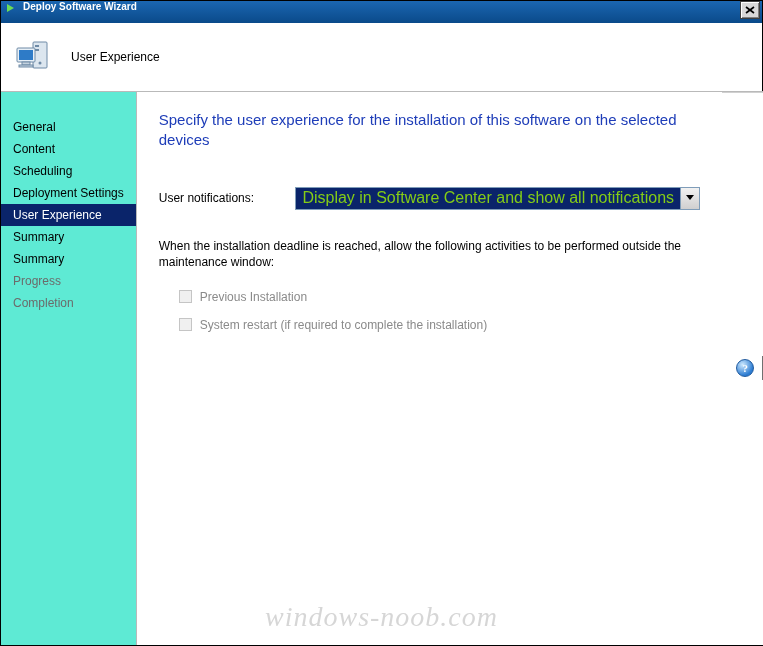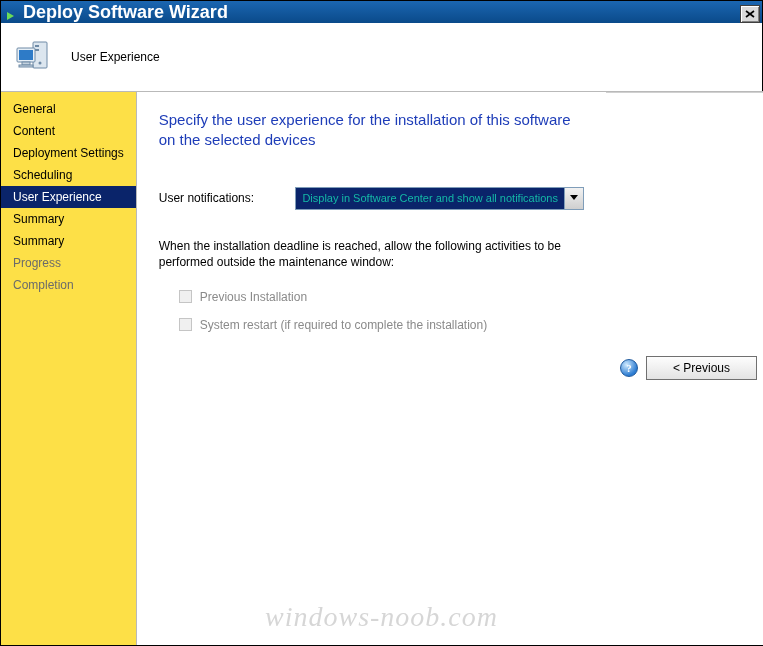--- a/index.html
+++ b/index.html
@@ -18,24 +18,24 @@
     display: flex;
     flex-direction: column;
     position: relative;
     background: #fff;
   }
   .titlebar {
     height: 22px;
     background: linear-gradient(#1b66b1, #0a4a8a);
     color: #fff;
     display: flex;
-    align-items: flex-end;
+    align-items: flex-start;
     padding: 0 2px 0 4px;
     font-weight: bold;
-    font-size: 18px;
+    font-size: 10px;
     gap: 4px;
   }
   .titlebar .arrow-icon {
     width: 14px; height: 14px;
     display: inline-flex; align-items: center; justify-content: center;
   }
   .titlebar .title-text {
     flex: 1;
   }
   .close-btn {
@@ -71,23 +71,23 @@
   }
   .body {
     display: flex;
     flex: 1;
     min-height: 0;
   }
   .sidebar {
     width: 162px;
     border-right: 1px solid #b9b9b9;
     border-top: 1px solid #b9b9b9;
-    padding-top: 6px;
+    padding-top: 24px;
     box-sizing: border-box;
-    background: #fde047;
+    background: #5eead4;
   }
   .sidebar-item {
     padding: 4px 12px;
     font-size: 12px;
     color: #000;
     cursor: pointer;
     white-space: nowrap;
   }
   .sidebar-item.active {
     background: #0a246a;
@@ -123,25 +123,25 @@
     margin-bottom: 28px;
     gap: 10px;
   }
   .form-label {
     width: 140px;
   }
   .select {
     flex: 1;
     height: 21px;
     background: #0a246a;
-    color: #14b8a6;
+    color: #84cc16;
     border: 1px solid #7f9db9;
     display: flex;
     align-items: stretch;
-    font-size: 11px;
+    font-size: 16px;
     cursor: pointer;
   }
   .select .select-value {
     flex: 1;
     padding: 2px 6px;
     display: flex;
     align-items: center;
     white-space: nowrap;
     overflow: hidden;
   }
@@ -264,22 +264,22 @@
       </svg>
     </div>
     <div class="header-title">User Experience</div>
   </div>
 
   <div class="body">
 
     <div class="sidebar">
       <div class="sidebar-item"><span>General</span></div>
       <div class="sidebar-item"><span>Content</span></div>
+      <div class="sidebar-item"><span>Scheduling</span></div>
       <div class="sidebar-item"><span>Deployment Settings</span></div>
-      <div class="sidebar-item"><span>Scheduling</span></div>
       <div class="sidebar-item active"><span>User Experience</span></div>
       <div class="sidebar-item"><span>Summary</span></div>
       <div class="sidebar-item"><span>Summary</span></div>
       <div class="sidebar-item muted"><span>Progress</span></div>
       <div class="sidebar-item muted"><span>Completion</span></div>
     </div>
 
     <div class="content">
       <div class="content-inner">
 

